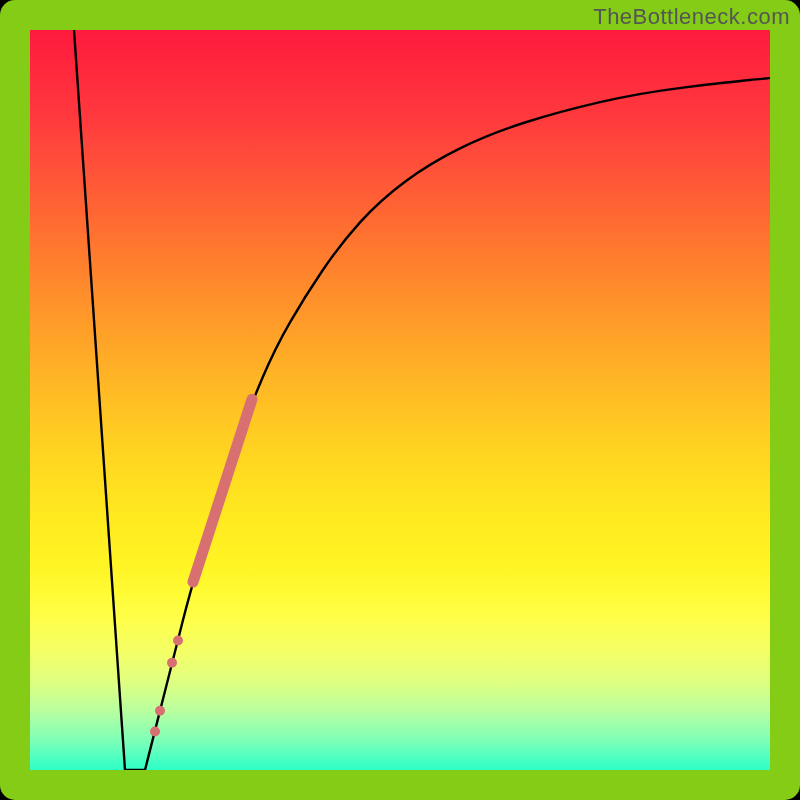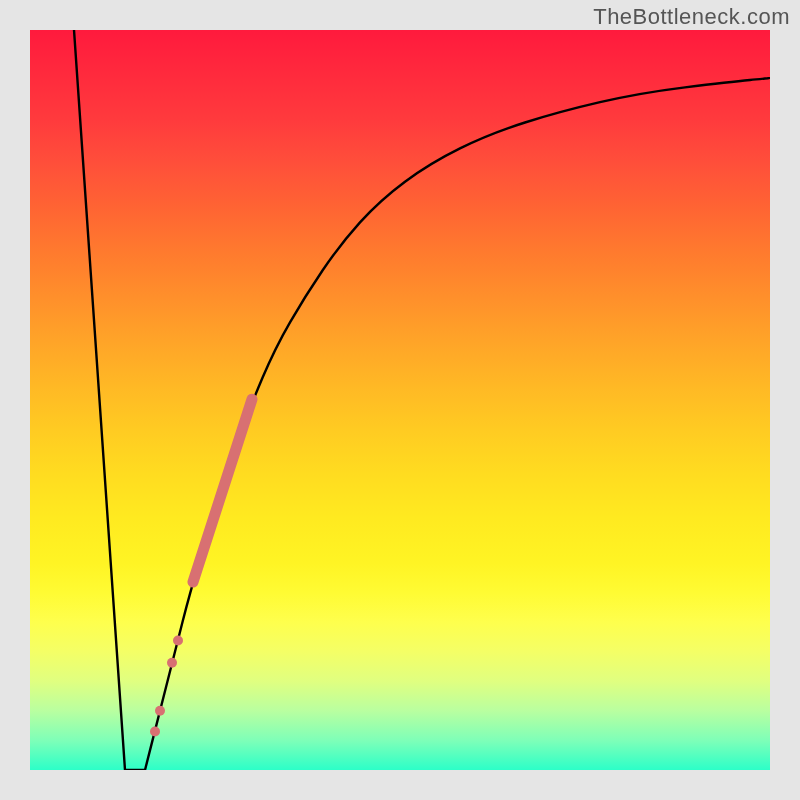--- a/index.html
+++ b/index.html
@@ -10,21 +10,22 @@
     overflow: hidden;
     background: #000;
     font-family: Arial, Helvetica, sans-serif;
   }
   .frame {
     position: absolute;
     left: 0;
     top: 0;
     width: 800px;
     height: 800px;
-    background: #e5e5e5;
+    background: #84cc16;
+    border-radius: 15px;
   }
   .plot {
     position: absolute;
     left: 30px;
     top: 30px;
     width: 740px;
     height: 740px;
     
     background: linear-gradient(
       to bottom,

